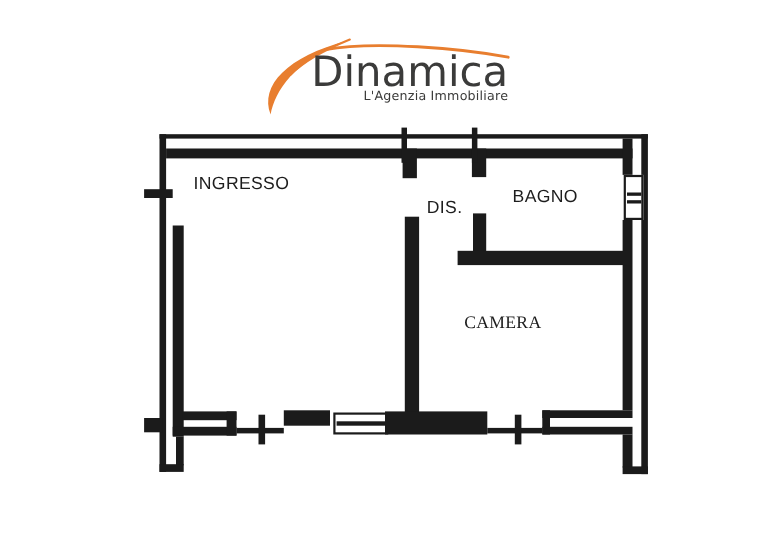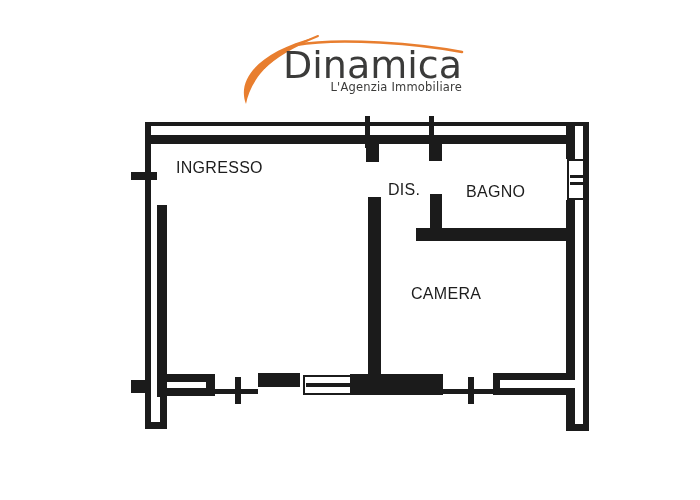--- a/index.html
+++ b/index.html
@@ -79,16 +79,16 @@
 
     <div class="ink" style="left:443px;top:389px;width:50px;height:5px;"></div>
     <div class="ink" style="left:468px;top:377px;width:6px;height:27px;"></div>
 
     <div class="ink" style="left:493px;top:373px;width:82px;height:7px;"></div>
     <div class="ink" style="left:493px;top:388px;width:82px;height:7px;"></div>
     <div class="ink" style="left:493px;top:373px;width:7px;height:22px;"></div>
 
     <div class="room-label" style="left:176px;top:158px;">INGRESSO</div>
     <div class="room-label" style="left:388px;top:180px;">DIS.</div>
-    <div class="room-label" style="left:466px;top:170px;margin-top:12px;">BAGNO</div>
-    <div class="room-label" style="left:411px;top:284px;">CAMERA</div>
+    <div class="room-label" style="left:466px;top:170px;">BAGNO</div>
+    <div class="room-label" style="left:422px;top:284px;font-family:Liberation Serif, serif;">CAMERA</div>
   </div>
 </div>
 
 </body></html>

